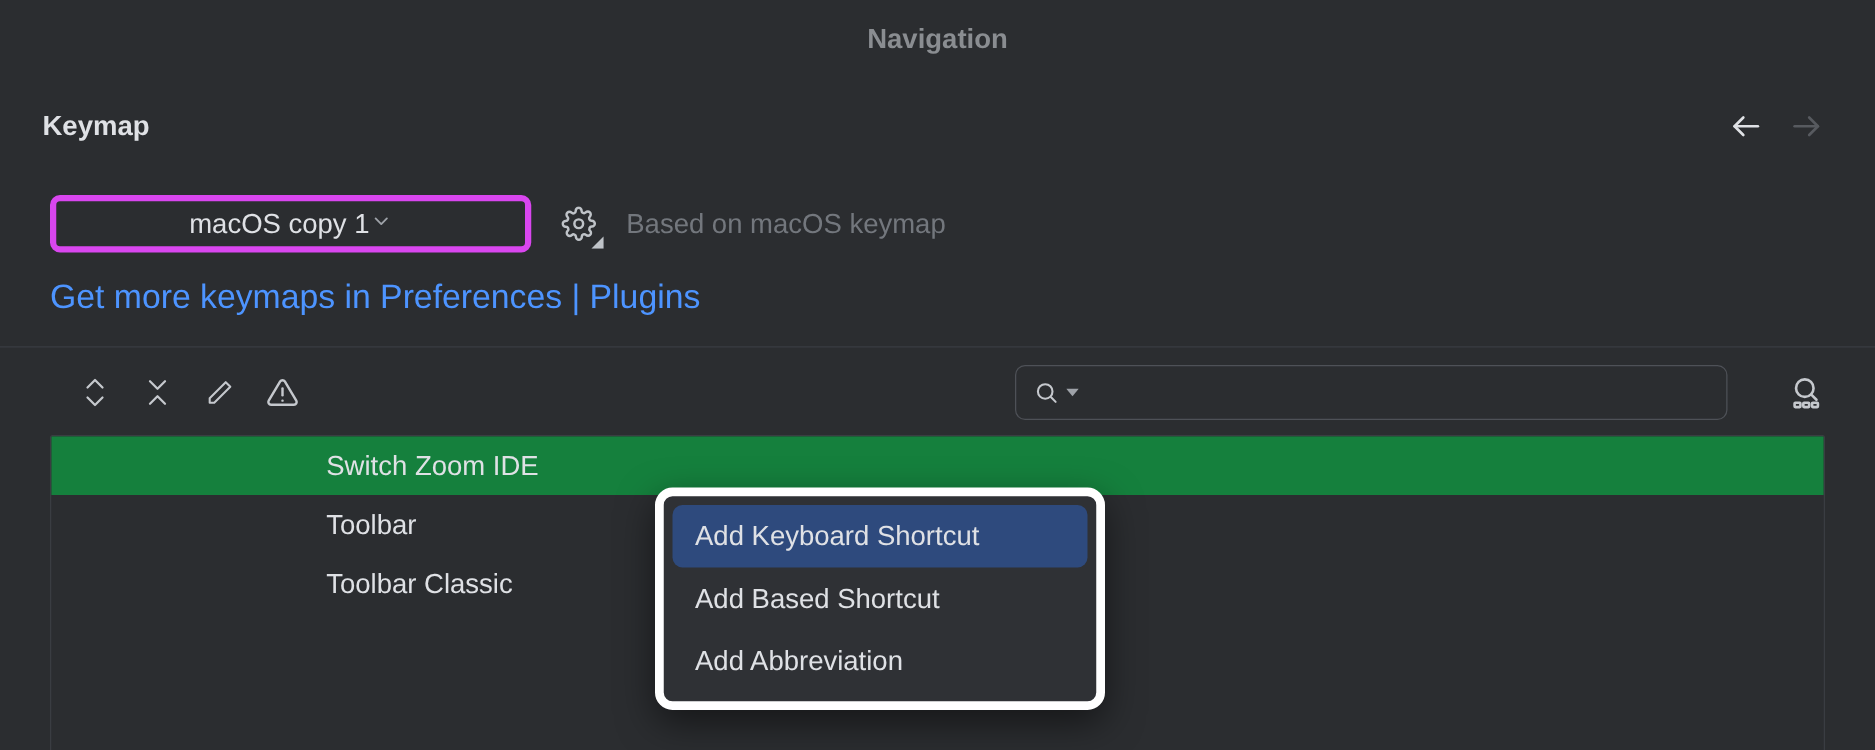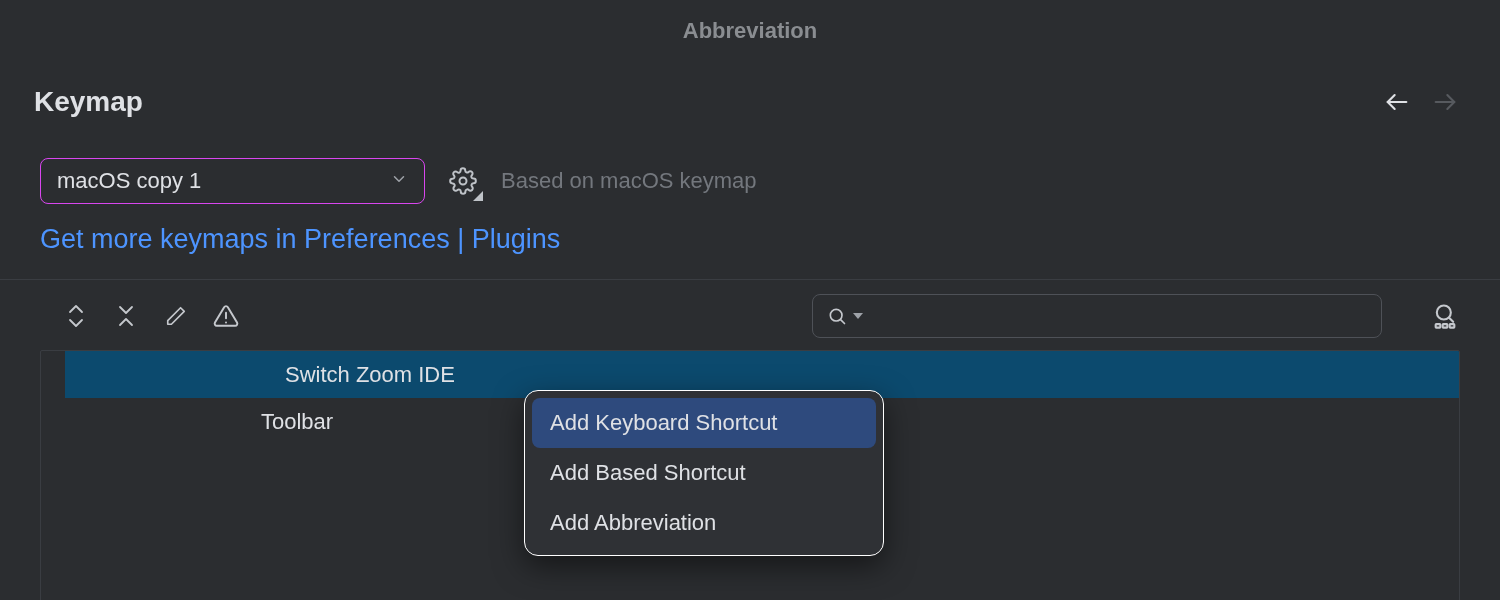--- a/index.html
+++ b/index.html
@@ -19,21 +19,21 @@
     color: #8a8d91;
     padding-top: 18px;
   }
   .section-header {
     display: flex;
     align-items: center;
     justify-content: space-between;
     padding: 42px 40px 0 34px;
   }
   .section-title {
-    font-size: 28px;
+    font-size: 22px;
     font-weight: 600;
     color: #dfe1e5;
   }
   .nav-arrows {
     display: flex;
     gap: 18px;
     align-items: center;
   }
   .nav-arrow {
     width: 30px;
@@ -47,25 +47,25 @@
   .nav-arrow.disabled { color: #575a5f; cursor: default; }
   .toolbar-row1 {
     display: flex;
     align-items: center;
     gap: 22px;
     padding: 40px 0 0 40px;
   }
   .dropdown {
     display: flex;
     align-items: center;
-    justify-content: space-between;
+    justify-content: center;
     width: 385px;
     height: 46px;
     padding: 0 16px;
-    border: 1px solid #d946ef;
+    border: 5px solid #d946ef;
     border-radius: 8px;
     font-size: 22px;
     color: #dfe1e5;
     cursor: pointer;
   }
   .chevron {
     color: #9ea2a8;
   }
   .gear-btn {
     width: 32px;
@@ -154,30 +154,29 @@
   }
   .tree-row {
     height: 47px;
     display: flex;
     align-items: center;
     padding-left: 220px;
     font-size: 22px;
     color: #dfe1e5;
   }
   .tree-row.selected {
-    background: #0c4a6e;
-    margin-left: 24px;
+    background: #15803d;
   }
   .context-menu {
     position: absolute;
     left: 524px;
     top: 390px;
     width: 360px;
     background: #2f3135;
-    border: 1px solid #ffffff;
+    border: 7px solid #ffffff;
     border-radius: 14px;
     padding: 7px;
     box-shadow: 0 10px 30px rgba(0,0,0,0.5);
   }
   .menu-item {
     height: 50px;
     display: flex;
     align-items: center;
     padding: 0 18px;
     font-size: 22px;
@@ -185,21 +184,21 @@
     border-radius: 8px;
     cursor: pointer;
   }
   .menu-item.highlighted {
     background: #2e4a7d;
   }
 </style>
 </head>
 <body>
 
-<div class="window-title">Abbreviation</div>
+<div class="window-title">Navigation</div>
 
 <div class="section-header">
   <div class="section-title">Keymap</div>
   <div class="nav-arrows">
     <div class="nav-arrow">
       <svg width="28" height="28" viewBox="0 0 24 24" fill="none" stroke="currentColor" stroke-width="1.8" stroke-linecap="round" stroke-linejoin="round">
           <line x1="20" y1="12" x2="4" y2="12"></line>
           <polyline points="10 18 4 12 10 6"></polyline>
         </svg>
     </div>
@@ -285,19 +284,20 @@
       <rect x="4" y="19" width="4" height="3" rx="0.5"></rect>
       <rect x="10" y="19" width="4" height="3" rx="0.5"></rect>
       <rect x="16" y="19" width="4" height="3" rx="0.5"></rect>
     </svg>
   </div>
 </div>
 
 <div class="tree-area">
   <div class="tree-row selected">Switch Zoom IDE</div>
   <div class="tree-row">Toolbar</div>
+  <div class="tree-row">Toolbar Classic</div>
 </div>
 
 <div class="context-menu">
   <div class="menu-item highlighted">Add Keyboard Shortcut</div>
   <div class="menu-item">Add Based Shortcut</div>
   <div class="menu-item">Add Abbreviation</div>
 </div>
 
 </body></html>

